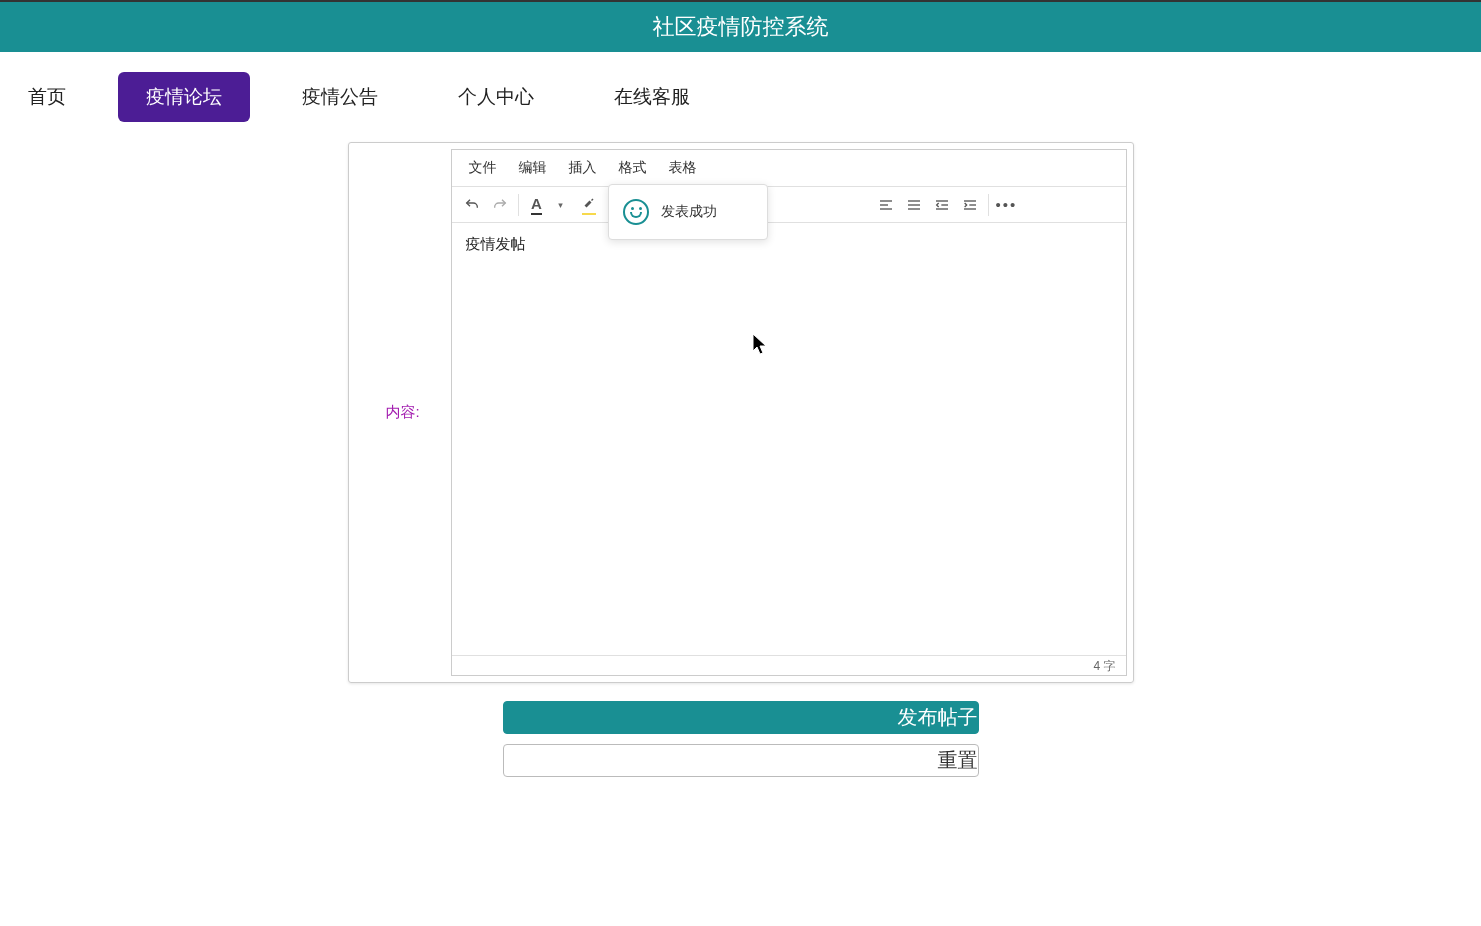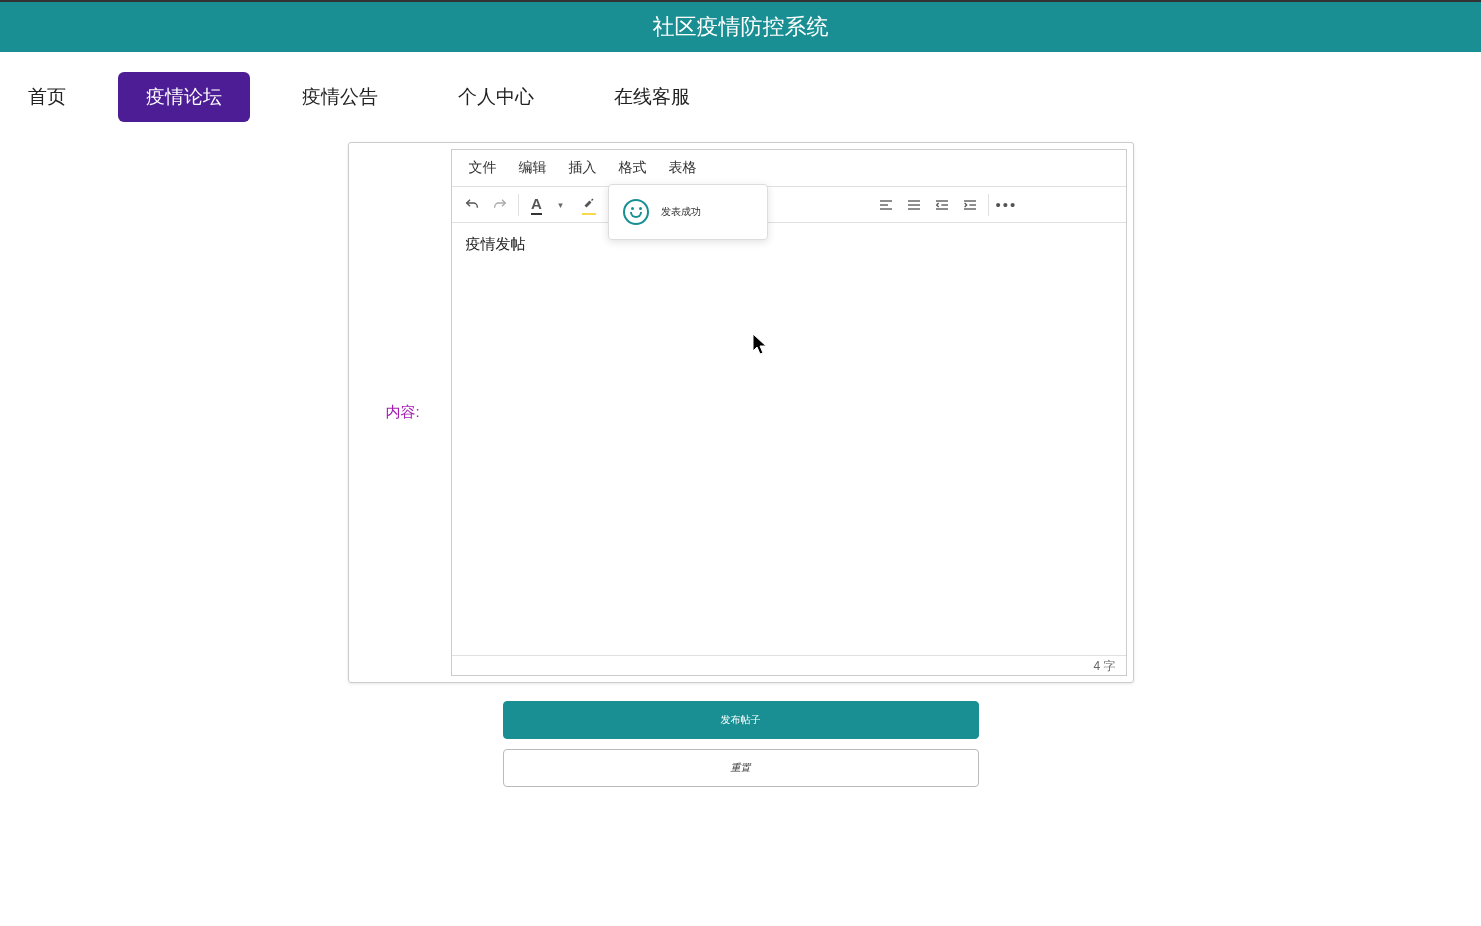--- a/index.html
+++ b/index.html
@@ -126,36 +126,35 @@
     }
     .buttons {
       width: 476px;
       margin: 18px auto 0;
       display: flex;
       flex-direction: column;
       gap: 10px;
     }
     .btn {
       width: 100%;
-      padding: 11px 0;
-      font-size: 10px;
+      padding: 2px 0;
+      font-size: 20px;
       border-radius: 4px;
       cursor: pointer;
-      text-align: center;
+      text-align: right;
     }
     .btn-primary {
       background: #198f93;
       color: #fff;
       border: 1px solid #198f93;
     }
     .btn-secondary {
       background: #fff;
       color: #333;
       border: 1px solid #bbb;
-      font-style: italic;
     }
     .toast {
       position: absolute;
       top: 184px;
       left: 608px;
       width: 160px;
       height: 56px;
       background: #fff;
       border: 1px solid #ddd;
       border-radius: 4px;
@@ -195,21 +194,21 @@
     .toast-icon .smile {
       position: absolute;
       bottom: 5px;
       width: 12px;
       height: 6px;
       border: 2px solid #198f93;
       border-top: none;
       border-radius: 0 0 12px 12px;
     }
     .toast-text {
-      font-size: 10px;
+      font-size: 14px;
       color: #333;
     }
     .cursor {
       position: absolute;
       top: 333px;
       left: 752px;
       z-index: 200;
     }
     .color-underline-a {
       border-bottom: 2px solid #333;

